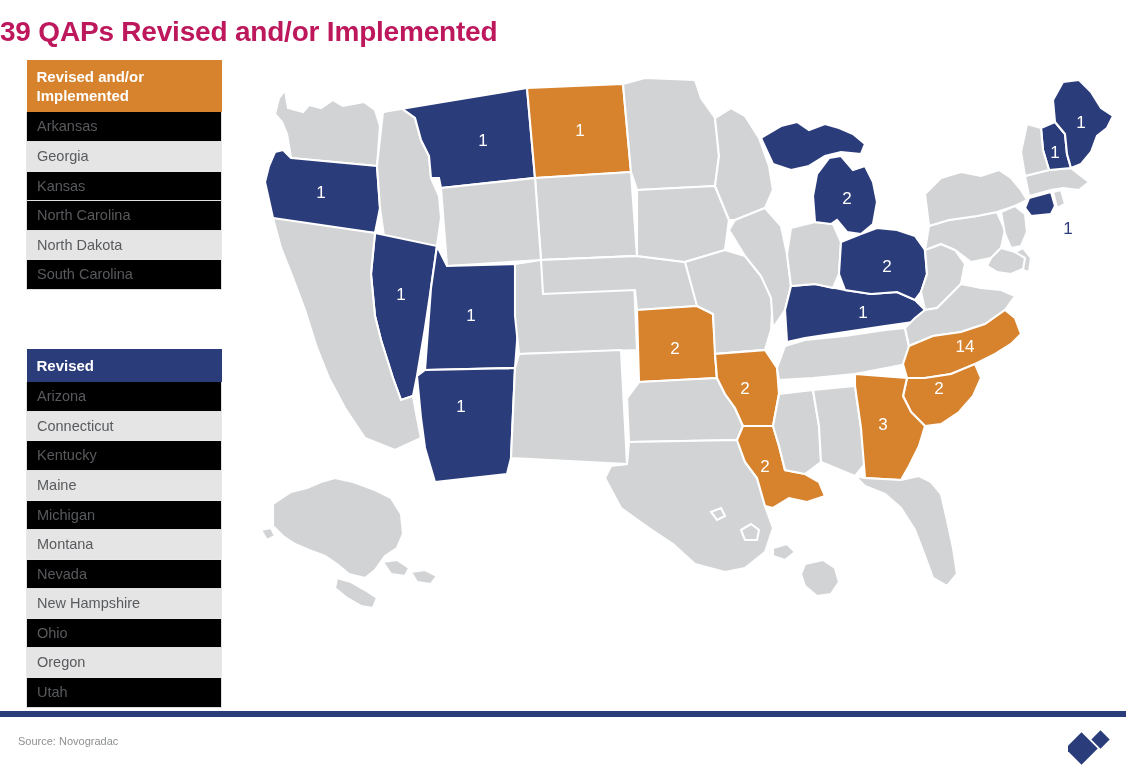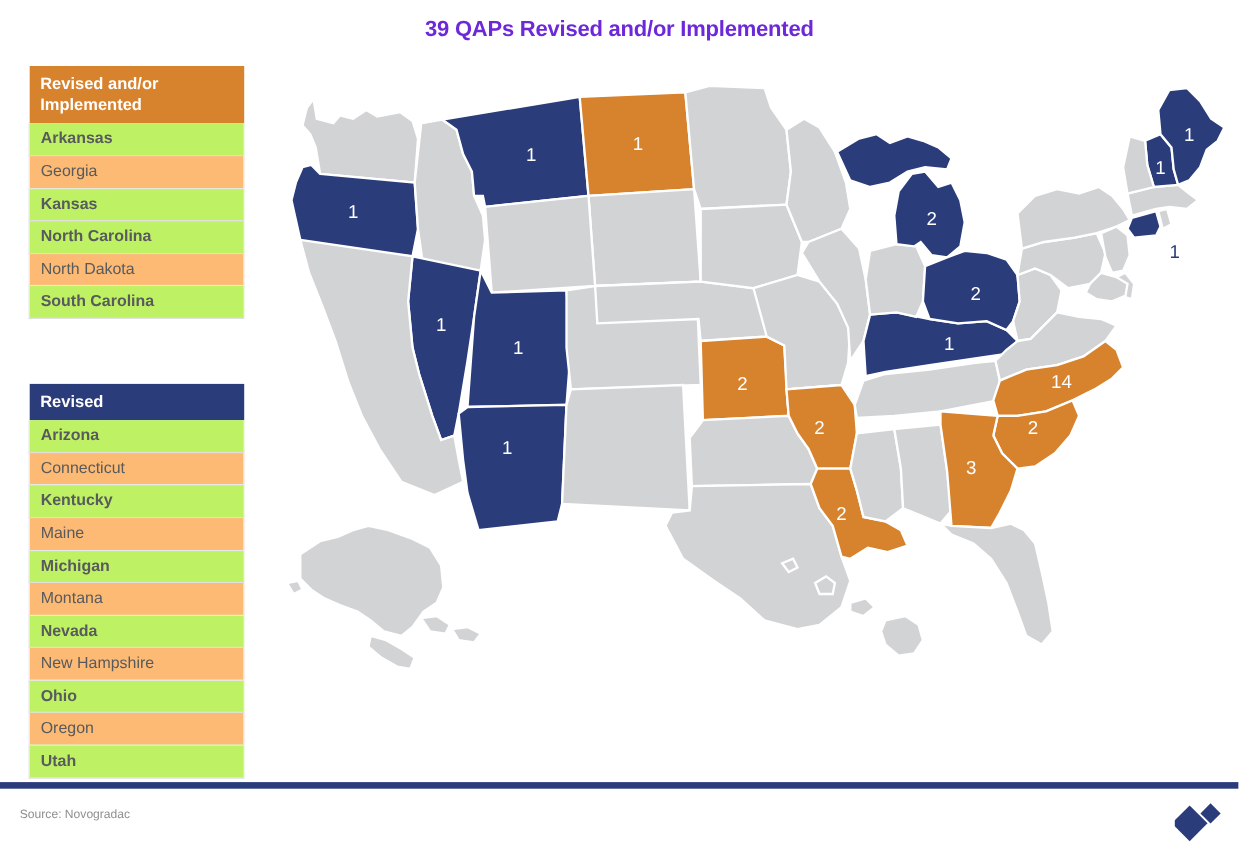--- a/index.html
+++ b/index.html
@@ -16,24 +16,24 @@
     font-family: "Liberation Sans", sans-serif;
     color: #58595b;
   }
 
   
   #page-title {
     position: absolute;
     left: 0;
     top: 16px;
     width: 1126px;
-    text-align: center;
-    font-size: 20px;
+    text-align: left;
+    font-size: 28px;
     font-weight: bold;
-    color: #6d28d9;
+    color: #be185d;
     letter-spacing: -0.2px;
   }
 
   
   .legend-table {
     position: absolute;
     left: 26px;
     width: 196px;
     border-collapse: collapse;
     font-size: 14.5px;
@@ -55,22 +55,22 @@
   .legend-table .lt-cell {
     padding: 4px 9px 4px 10px;
     color: #585a5d;
     font-size: 14.5px;
     line-height: 1.42;
     border: 1px solid #e0e0e0;
     border-top: none;
     text-align: left;
     white-space: nowrap;
   }
-  .legend-table tr.odd  .lt-cell { background: #bef264; font-weight: bold; }
-  .legend-table tr.even .lt-cell { background: #fdba74; border-color: #e8e8e8; }
+  .legend-table tr.odd  .lt-cell { background: #000000; }
+  .legend-table tr.even .lt-cell { background: #e5e5e5; border-color: #e8e8e8; }
 
   
   #map-wrap {
     position: absolute;
     left: 225px;
     top: 78px;
     width: 905px;
     height: 620px;
   }
   #us-map { display: block; width: 905px; height: 620px; }

